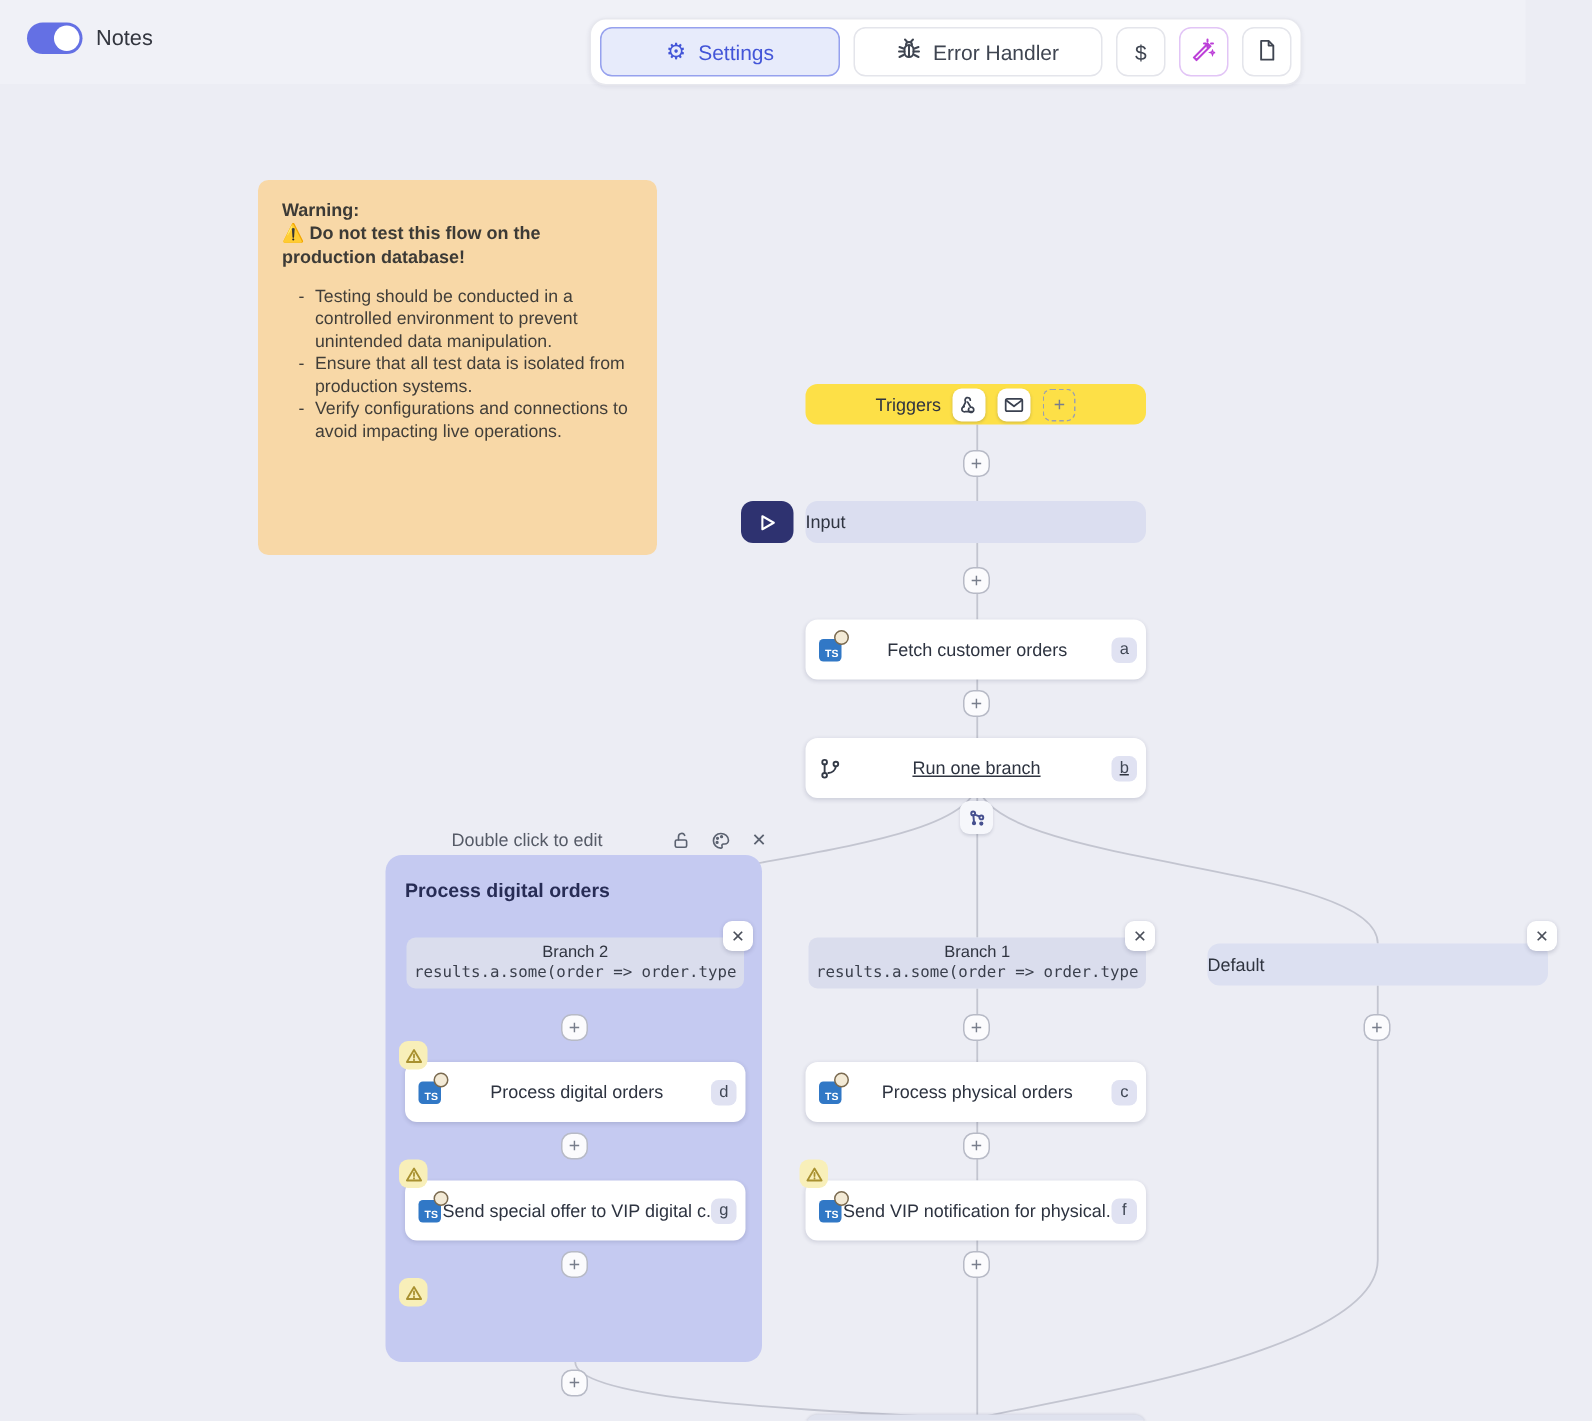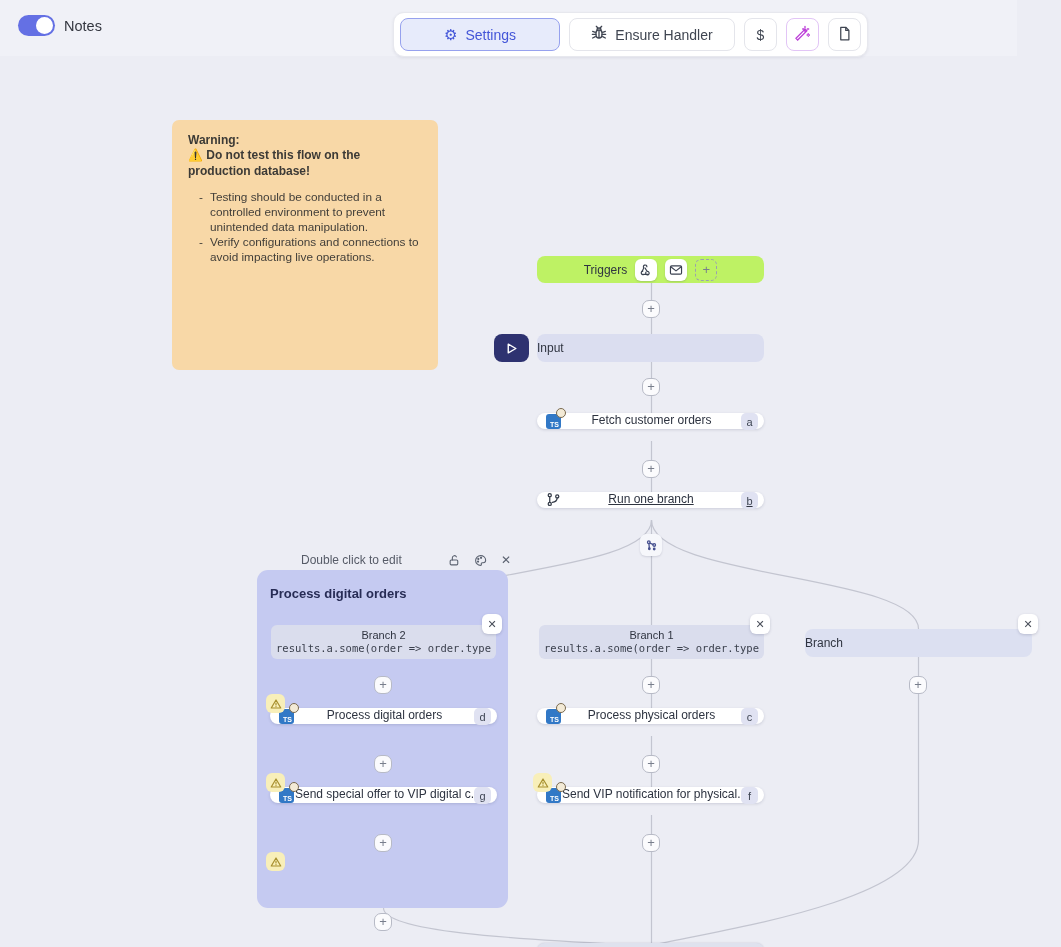--- a/index.html
+++ b/index.html
@@ -33,35 +33,35 @@
   .note ul { list-style:none; margin-top:11px; padding-left:22px; }
   .note li { font-size:11.8px; line-height:15px; color:#413e39; position:relative; }
   .note li::before { content:"-"; position:absolute; left:-11px; }
 
   
   svg.edges { position:absolute; left:0; top:0; z-index:0; }
   svg.edges path { stroke:#c3c5d0; stroke-width:1.2; fill:none; }
 
   
   .lav-node { position:absolute; width:227px; height:28px; border-radius:8px; background:#dbdef0; display:flex; align-items:center; justify-content:flex-start; font-size:12px; color:#2f3440; z-index:2; cursor:pointer; }
-  .white-node { position:absolute; width:227px; height:16px; border-radius:8px; background:#ffffff; box-shadow:0 1px 3px rgba(40,45,80,.16); display:flex; align-items:flex-start; z-index:2; cursor:pointer; padding:0 6px 0 9px; }
+  .white-node { position:absolute; width:227px; height:40px; border-radius:8px; background:#ffffff; box-shadow:0 1px 3px rgba(40,45,80,.16); display:flex; align-items:center; z-index:2; cursor:pointer; padding:0 6px 0 9px; }
   .white-node .nlabel { flex:1; text-align:center; font-size:12px; color:#2d3340; white-space:nowrap; overflow:hidden; }
   .badge-letter { width:17px; height:17px; border-radius:5px; background:#e0e2f2; color:#3f4654; font-size:11px; display:flex; align-items:center; justify-content:center; flex:none; }
   .plus-btn { position:absolute; width:18px; height:18px; border-radius:7px; background:#fbfbfd; border:1px solid #b7bac6; color:#787e8c; font-size:13px; line-height:15px; text-align:center; z-index:3; cursor:pointer; }
   .close-fab { position:absolute; width:20px; height:20px; border-radius:6px; background:#fff; box-shadow:0 1px 3px rgba(40,45,80,.2); color:#4a4f5a; font-size:11px; display:flex; align-items:center; justify-content:center; z-index:4; cursor:pointer; }
 
   
   .ts-icon { position:relative; width:16px; height:16px; flex:none; }
   .ts-icon .sq { position:absolute; left:0; bottom:0; width:15px; height:15px; background:#3178c6; border-radius:3px; color:#fff; font-size:7px; font-weight:bold; display:flex; align-items:flex-end; justify-content:flex-end; padding:1px 2px; }
   .ts-icon .dot { position:absolute; right:-4px; top:-5px; width:10px; height:10px; border-radius:50%; background:#f3ead6; border:1.5px solid #7a6a50; }
 
   .warn-badge { position:absolute; width:19px; height:19px; border-radius:6px; background:#f8efb9; display:flex; align-items:center; justify-content:center; z-index:4; }
 
   
-  .triggers-node { position:absolute; left:537px; top:256px; width:227px; height:27px; border-radius:8px; background:#bef264; display:flex; align-items:center; justify-content:center; gap:8px; z-index:2; }
+  .triggers-node { position:absolute; left:537px; top:256px; width:227px; height:27px; border-radius:8px; background:#fde047; display:flex; align-items:center; justify-content:center; gap:8px; z-index:2; }
   .trg-label { font-size:12px; color:#2f3440; }
   .mini-ic-btn { width:22px; height:22px; border-radius:6px; background:#fff; box-shadow:0 1px 2px rgba(40,45,80,.18); display:flex; align-items:center; justify-content:center; cursor:pointer; }
   .mini-ic-dashed { width:22px; height:22px; border-radius:6px; border:1px dashed #9ba0b0; color:#787e8c; font-size:13px; line-height:20px; text-align:center; cursor:pointer; }
 
   
   .play-btn { position:absolute; left:494px; top:334px; width:35px; height:28px; border-radius:8px; background:#2e3270; display:flex; align-items:center; justify-content:center; cursor:pointer; z-index:2; }
 
   
   .group-box { position:absolute; left:257px; top:570px; width:251px; height:338px; border-radius:11px; background:#c5caf1; z-index:1; }
   .group-title { position:absolute; left:270px; top:586px; font-size:13px; font-weight:bold; color:#272c55; z-index:2; }
@@ -114,21 +114,21 @@
       </div>
       <div class="tb-btn wide">
         <span>
           <svg width="16" height="16" viewBox="0 0 24 24" fill="none" stroke="#3f4551" stroke-width="2" stroke-linecap="round">
               <path d="M8 2l1.9 2M16 2l-1.9 2"></path>
               <path d="M9 7.5a3 3 0 0 1 6 0"></path>
               <rect x="7.5" y="7.5" width="9" height="12" rx="4.5"></rect>
               <path d="M12 9v10M2.5 9.5l4 1.5M21.5 9.5l-4 1.5M2.5 19.5l4-2M21.5 19.5l-4-2M2 14h5.5M22 14h-5.5"></path>
             </svg>
         </span>
-        <span>Ensure Handler</span>
+        <span>Error Handler</span>
       </div>
       <div class="tb-btn square">
         <span>$</span>
       </div>
       <div class="tb-btn square wand-btn">
         <span>
           <svg width="16" height="16" viewBox="0 0 24 24" fill="none" stroke="#bc3fd8" stroke-width="2" stroke-linecap="round">
               <path d="M15 4V2M15 10V8M11.5 6h2M18.5 6h2M17.8 8.8L4 22.5l-2.5-2.5L15.2 6.2z"></path>
               <path d="M20 13l.7 1.8L22.5 15l-1.8.7L20 17.5l-.7-1.8L17.5 15l1.8-.7z" stroke-width="1.4"></path>
             </svg>
@@ -143,20 +143,21 @@
         </span>
       </div>
     </div>
   </div>
 
   <div class="note">
     <div class="n-title">Warning:</div>
     <div class="n-alert">⚠️ Do not test this flow on the production database!</div>
     <ul>
       <li>Testing should be conducted in a controlled environment to prevent unintended data manipulation.</li>
+      <li>Ensure that all test data is isolated from production systems.</li>
       <li>Verify configurations and connections to avoid impacting live operations.</li>
     </ul>
   </div>
 
   <div class="triggers-node">
     <span class="trg-label">Triggers</span>
     <span class="mini-ic-btn">
       <svg width="14" height="14" viewBox="0 0 24 24" fill="none" stroke="#3a4150" stroke-width="2" stroke-linecap="round">
           <path d="M13.5 6.5a3 3 0 1 0-5.3 1.9L5.5 14"></path>
           <path d="M10.5 8.7L14 14.5a3 3 0 1 1-2 1.2"></path>
@@ -315,19 +316,19 @@
         <span class="sq">TS</span>
         <span class="dot"></span>
       </span>
     <span class="nlabel">Send VIP notification for physical...</span>
     <span class="badge-letter">f</span>
   </div>
   <div class="plus-btn" style="left:642px; top:834px;">+</div>
 
   <div class="close-fab" style="left:1018px; top:614px;">✕</div>
   <div class="lav-node" style="left:805px; top:629px; background:#dce0f1;">
-    <span>Branch</span>
+    <span>Default</span>
   </div>
   <div class="plus-btn" style="left:909px; top:676px;">+</div>
 
   <div class="bottom-sliver"></div>
 
 </div>
 
 </body></html>

